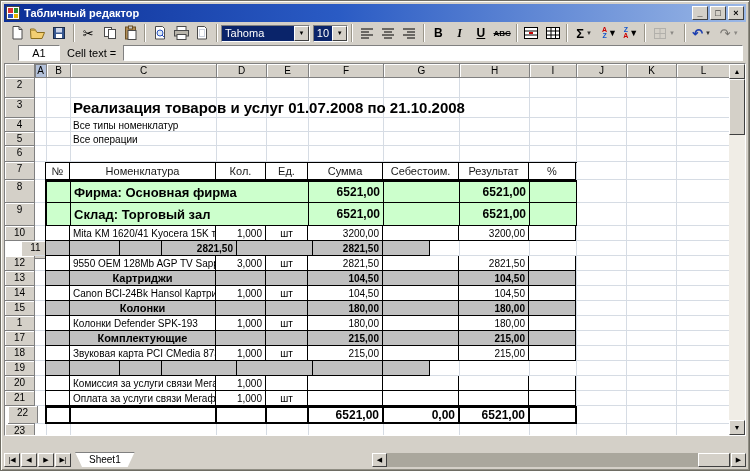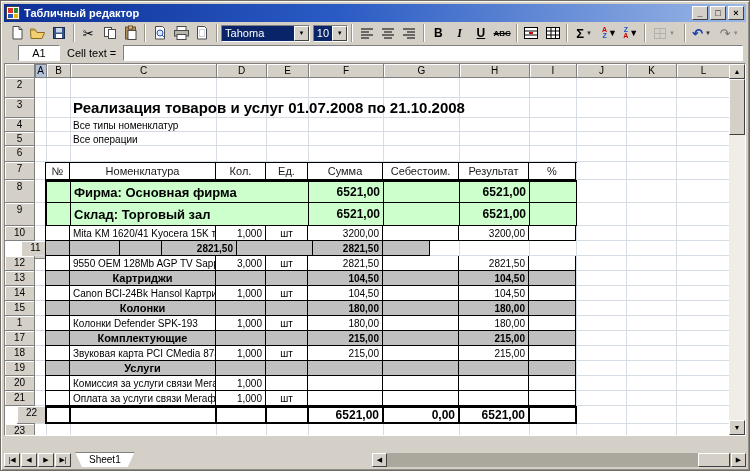--- a/index.html
+++ b/index.html
@@ -562,21 +562,21 @@
         <div class="bgcell" style="left: 66px; top: 327px; width: 146px; height: 15px;"></div>
         <div class="bgcell" style="left: 212px; top: 327px; width: 50px; height: 15px;"></div>
         <div class="bgcell" style="left: 262px; top: 327px; width: 42px; height: 15px;"></div>
         <div class="bgcell" style="left: 304px; top: 327px; width: 75px; height: 15px;"></div>
         <div class="bgcell" style="left: 379px; top: 327px; width: 76px; height: 15px;"></div>
         <div class="bgcell" style="left: 455px; top: 327px; width: 70px; height: 15px;"></div>
         <div class="bgcell" style="left: 525px; top: 327px; width: 47px; height: 15px;"></div>
         <div class="bgcell" style="left: 572px; top: 327px; width: 50px; height: 15px;"></div>
         <div class="bgcell" style="left: 622px; top: 327px; width: 50px; height: 15px;"></div>
         <div class="bgcell" style="left: 672px; top: 327px; width: 54px; height: 15px;"></div>
-        <div class="rhdr" style="left: 12px; top: 342px; width: 30px; height: 18px;">22</div>
+        <div class="rhdr" style="left: 3px; top: 342px; width: 30px; height: 18px;">22</div>
         <div class="bgcell" style="left: 30px; top: 342px; width: 12px; height: 18px;"></div>
         <div class="bgcell" style="left: 42px; top: 342px; width: 24px; height: 18px;"></div>
         <div class="bgcell" style="left: 66px; top: 342px; width: 146px; height: 18px;"></div>
         <div class="bgcell" style="left: 212px; top: 342px; width: 50px; height: 18px;"></div>
         <div class="bgcell" style="left: 262px; top: 342px; width: 42px; height: 18px;"></div>
         <div class="bgcell" style="left: 304px; top: 342px; width: 75px; height: 18px;"></div>
         <div class="bgcell" style="left: 379px; top: 342px; width: 76px; height: 18px;"></div>
         <div class="bgcell" style="left: 455px; top: 342px; width: 70px; height: 18px;"></div>
         <div class="bgcell" style="left: 525px; top: 342px; width: 47px; height: 18px;"></div>
         <div class="bgcell" style="left: 572px; top: 342px; width: 50px; height: 18px;"></div>
@@ -721,21 +721,20 @@
           <div class="tcell al" style="width: 146px;">Звуковая карта PCI CMedia 8738</div>
           <div class="tcell ar" style="width: 50px;">1,000</div>
           <div class="tcell ac" style="width: 42px;">шт</div>
           <div class="tcell ar" style="width: 75px;">215,00</div>
           <div class="tcell ar" style="width: 76px;"></div>
           <div class="tcell ar" style="width: 70px;">215,00</div>
           <div class="tcell ac" style="width: 47px;"></div>
         </div>
         <div class="trow k-group" style="left: 40px; top: 297px; width: 532px; height: 15px;">
           <div class="tcell ac" style="width: 24px;"></div>
-          <div class="tcell ac glabel" style="width: 146px;">Услуги</div>
           <div class="tcell ac" style="width: 50px;"></div>
           <div class="tcell ac" style="width: 42px;"></div>
           <div class="tcell ar gval" style="width: 75px;"></div>
           <div class="tcell ar" style="width: 76px;"></div>
           <div class="tcell ar gval" style="width: 70px;"></div>
           <div class="tcell ac" style="width: 47px;"></div>
         </div>
         <div class="trow k-item" style="left: 40px; top: 312px; width: 532px; height: 15px;">
           <div class="tcell ac" style="width: 24px;"></div>
           <div class="tcell al" style="width: 146px;">Комиссия за услуги связи Мега</div>

